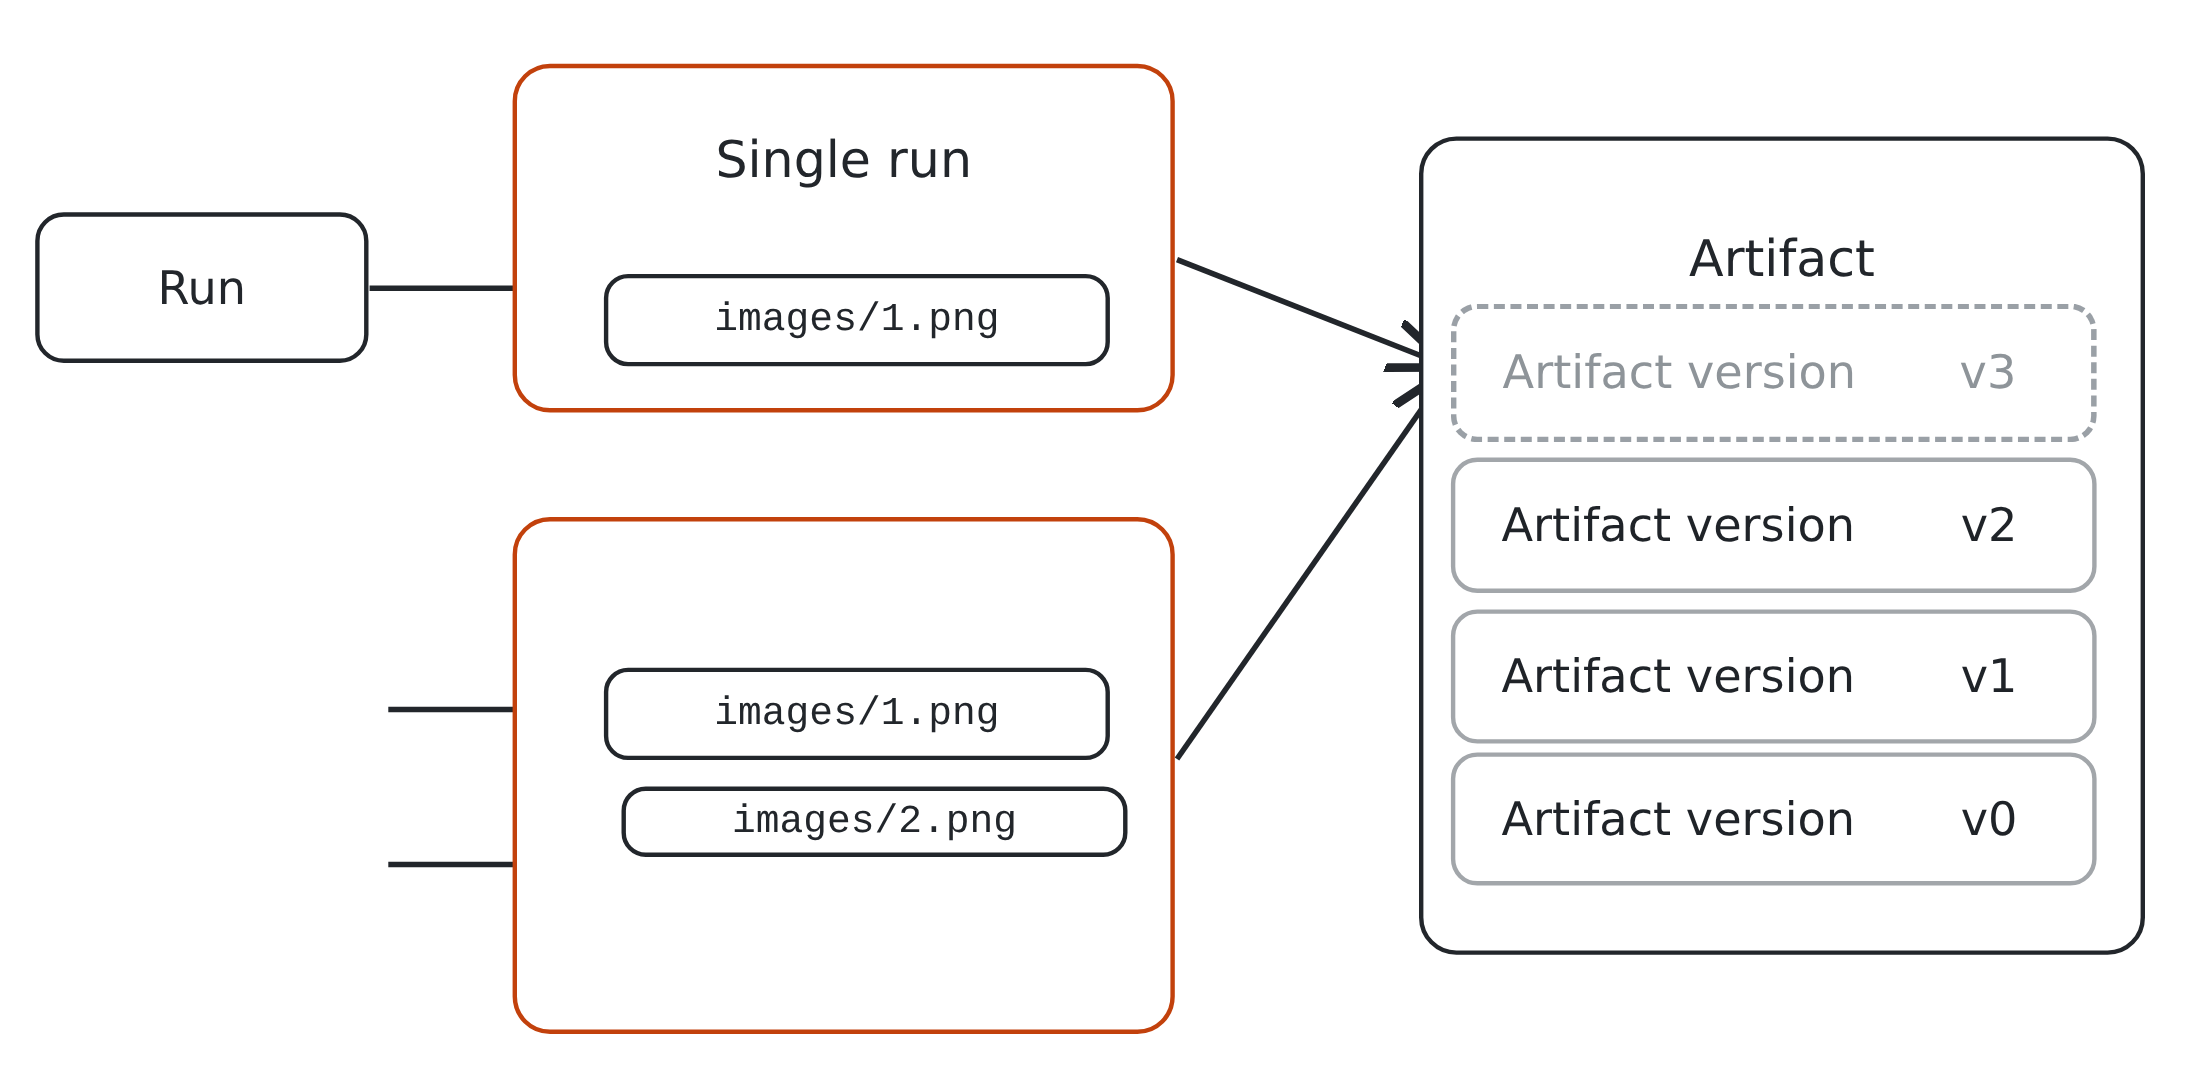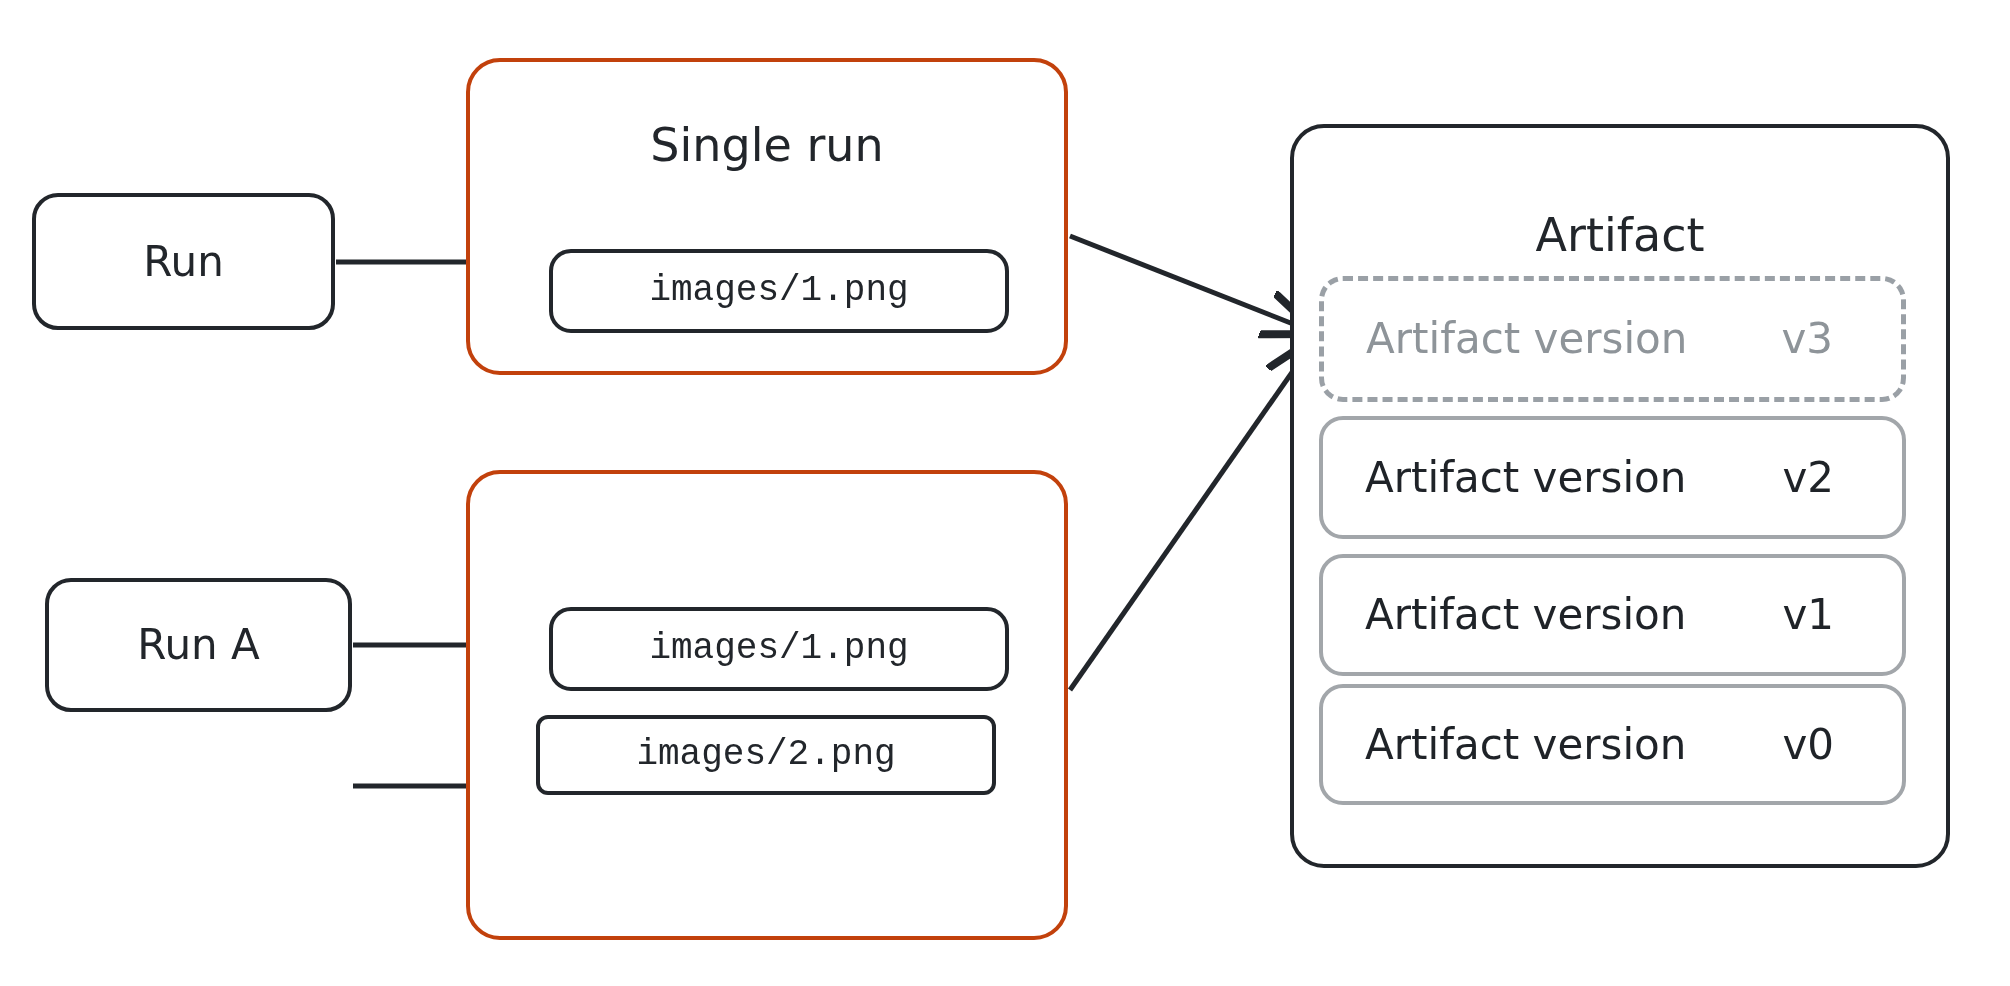--- a/index.html
+++ b/index.html
@@ -141,37 +141,34 @@
 
     <line x1="1070" y1="236" x2="1316" y2="333" stroke="#22262b" stroke-width="5" marker-end="url(#arrowhead)"></line>
 
     <line x1="1070" y1="690" x2="1316" y2="338" stroke="#22262b" stroke-width="5" marker-end="url(#arrowhead)"></line>
   </svg>
 
   <div class="node" id="node-run" style="left:32px; top:193px; width:303px; height:137px;align-items:center;">
     <span class="label">Run</span>
   </div>
 
-  <div class="node" id="node-run-a" style="left:45px; top:578px; width:307px; height:134px;">
-    <span class="label">Run A</span>
-  </div>
 
 
   <div class="group" id="group-single-run" style="left:466px; top:58px; width:602px; height:317px;">
     <div class="group-title" style="top:60px;">Single run</div>
     <div class="node mono" style="left:79px; top:187px; width:460px; height:84px; border-width:4px; border-radius:22px;">
       <span class="label">images/1.png</span>
     </div>
   </div>
 
   <div class="group" id="group-distributed-runs" style="left:466px; top:470px; width:602px; height:470px;">
     <div class="node mono" style="left:79px; top:133px; width:460px; height:84px; border-width:4px; border-radius:22px;">
       <span class="label">images/1.png</span>
     </div>
-    <div class="node mono" style="left:66px; top:241px; width:460px; height:80px; border-width:4px; border-radius:12px;">
+    <div class="node mono" style="left:95px; top:241px; width:460px; height:64px; border-width:4px; border-radius:22px;">
       <span class="label">images/2.png</span>
     </div>
   </div>
 
   <div id="artifact-group" style="left:1290px; top:124px; width:660px; height:744px;">
     <div id="artifact-title" style="top:50px;">Artifact</div>
 
     <div class="version-row draft" style="left:25px; top:148px; width:587px; height:126px;">
       <span class="vname">Artifact version</span>
       <span class="vtag">v3</span>

